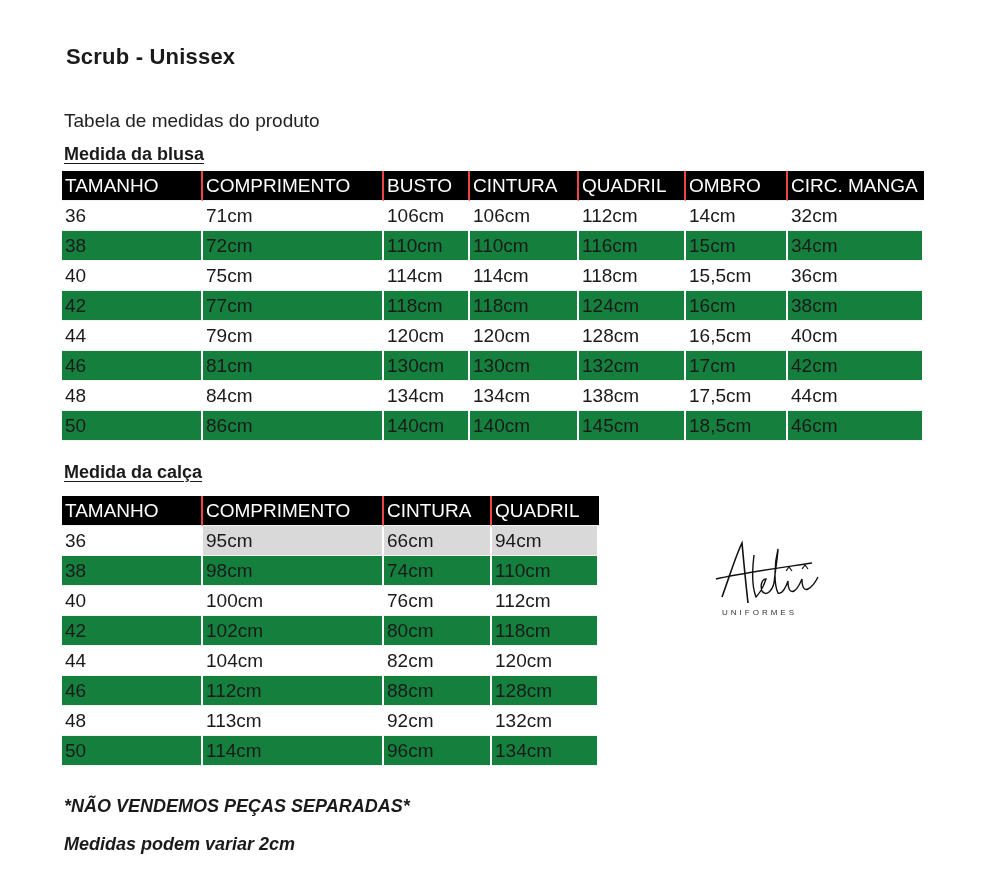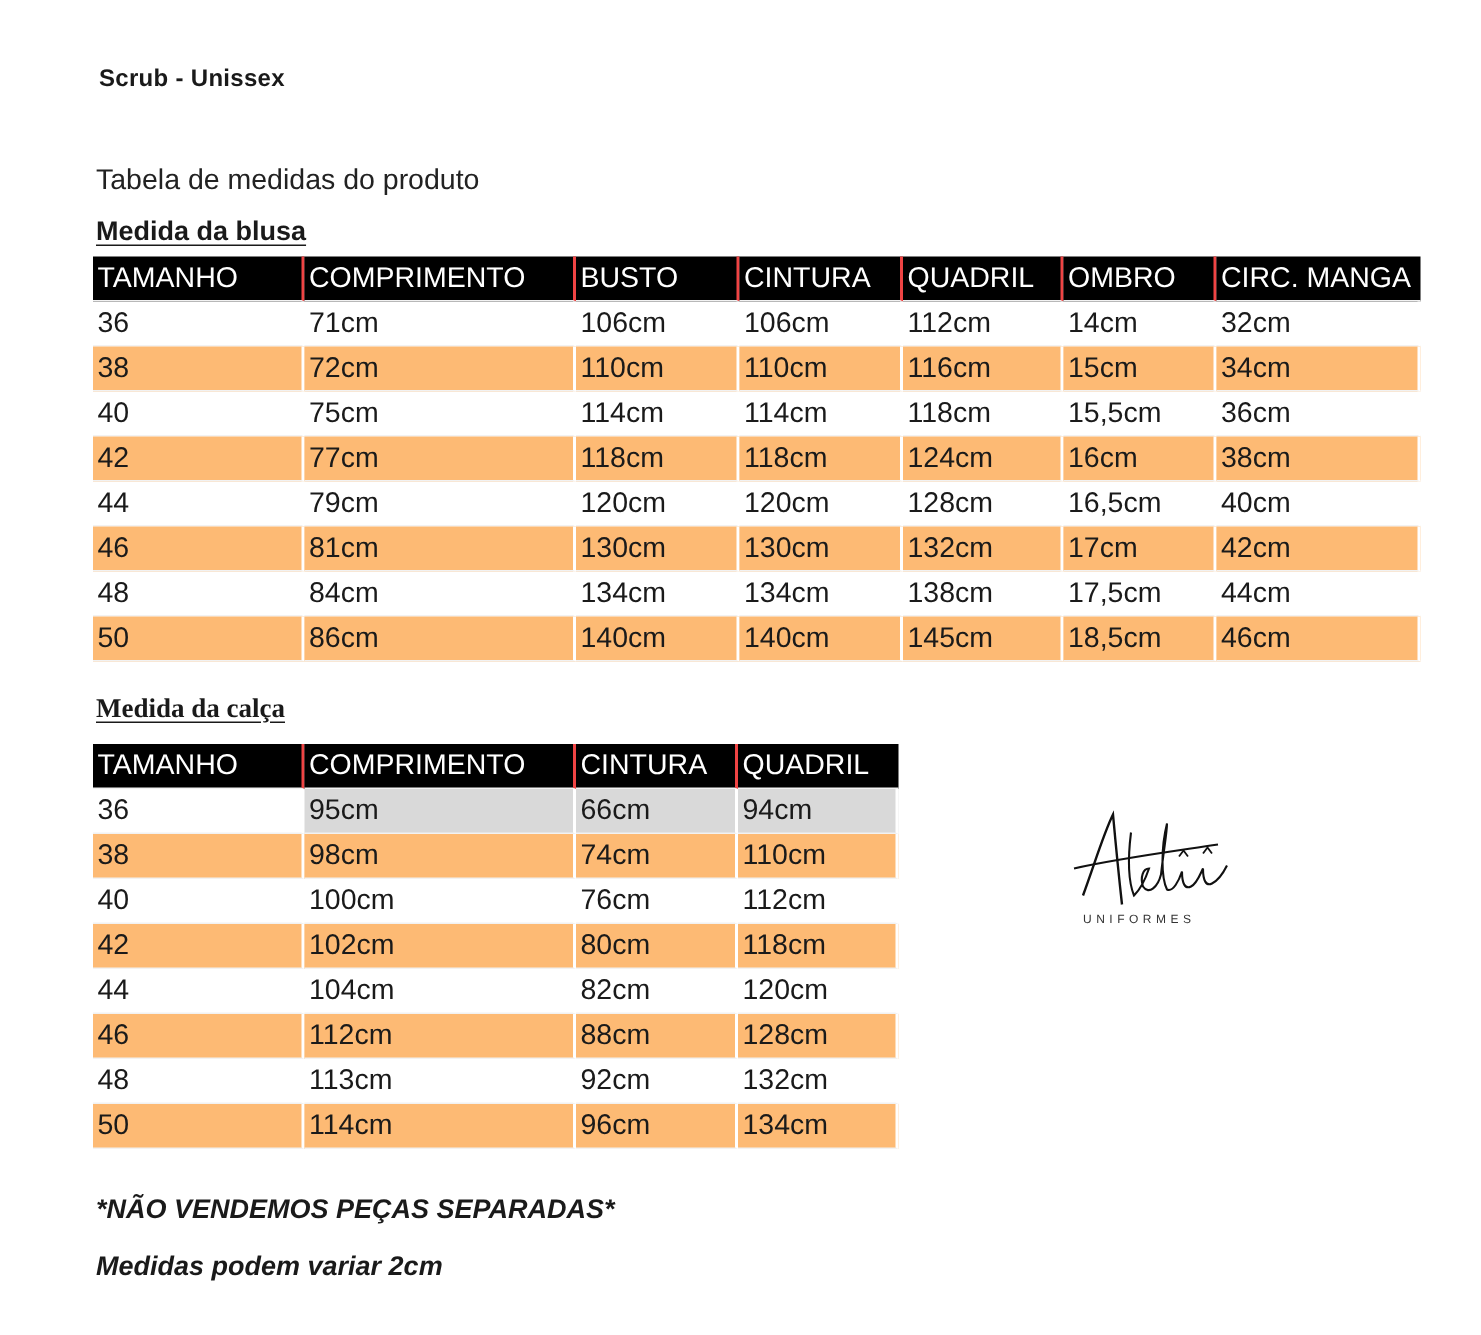--- a/index.html
+++ b/index.html
@@ -1,44 +1,44 @@
 <!DOCTYPE html>
 <html><head>
 <meta charset="utf-8">
 <style>
   html, body { margin: 0; padding: 0; background: #ffffff; }
   body { width: 987px; height: 890px; position: relative; overflow: hidden;
          font-family: "Liberation Sans", "DejaVu Sans", sans-serif; color: #1a1a1a; }
-  .title { position: absolute; left: 66px; top: 44px; font-size: 16px; font-weight: bold; letter-spacing: 0.2px; }
+  .title { position: absolute; left: 66px; top: 44px; font-size: 22px; font-weight: bold; letter-spacing: 0.2px; }
   .subtitle { position: absolute; left: 64px; top: 110px; font-size: 19px; color: #222; }
   .section-label { position: absolute; left: 64px; font-size: 18px; font-weight: bold; text-decoration: underline; text-underline-offset: 3px; }
   .tbl { position: absolute; left: 62px; border-collapse: separate; border-spacing: 0; }
   .tbl th, .tbl td { font-size: 19px; text-align: left; padding: 0 0 0 3px; height: 29px; line-height: 29px;
                      white-space: nowrap; font-weight: normal; border-right: 2px solid #ffffff; border-bottom: 1px solid #f2f2f2; box-sizing: border-box; }
   .tbl th { background: #000000; color: #ffffff; border-right: 2px solid #ef4444; }
   .tbl th:last-child { border-right: none; }
-  .tbl tr.shade td { background: #fdba74; }
+  .tbl tr.shade td { background: #15803d; }
   .tbl tr.shade-partial td.c1, .tbl tr.shade-partial td.c2, .tbl tr.shade-partial td.c3 { background: #d9d9d9; }
   .logo { position: absolute; left: 712px; top: 535px; width: 120px; height: 90px; }
   .logo-text { position: absolute; left: 722px; top: 608px; font-size: 8px; letter-spacing: 3px; color: #333; }
   .note { position: absolute; left: 64px; font-size: 18px; font-weight: bold; font-style: italic; }
 </style>
 </head>
 <body>
 
 <div class="title">Scrub - Unissex</div>
 <div class="subtitle">Tabela de medidas do produto</div>
 
 <div class="section-label" style="top:144px;text-align:center;">Medida da blusa</div>
 <table class="tbl" id="blusa-table" style="top:171px;">
   <thead>
       <tr>
         <th style="width: 141px;">TAMANHO</th>
         <th style="width: 181px;">COMPRIMENTO</th>
-        <th style="width: 109px; margin-top: 48px;">BUSTO</th>
+        <th style="width: 86px; margin-top: 48px;">BUSTO</th>
         <th style="width: 109px;">CINTURA</th>
         <th style="width: 107px;">QUADRIL</th>
         <th style="width: 102px;">OMBRO</th>
         <th style="width: 136px;">CIRC. MANGA</th>
       </tr>
     </thead>
   <tbody>
       <tr>
         <td class="c0">36</td>
         <td class="c1">71cm</td>
@@ -107,21 +107,21 @@
         <td class="c1">86cm</td>
         <td class="c2">140cm</td>
         <td class="c3">140cm</td>
         <td class="c4">145cm</td>
         <td class="c5">18,5cm</td>
         <td class="c6">46cm</td>
       </tr>
     </tbody>
 </table>
 
-<div class="section-label" style="top:462px;font-family:Liberation Serif, serif;">Medida da calça</div>
+<div class="section-label" style="top:462px;">Medida da calça</div>
 <table class="tbl" id="calca-table" style="top:496px;">
   <thead>
       <tr>
         <th style="width: 141px;">TAMANHO</th>
         <th style="width: 181px;">COMPRIMENTO</th>
         <th style="width: 108px;">CINTURA</th>
         <th style="width: 107px;">QUADRIL</th>
       </tr>
     </thead>
   <tbody>

